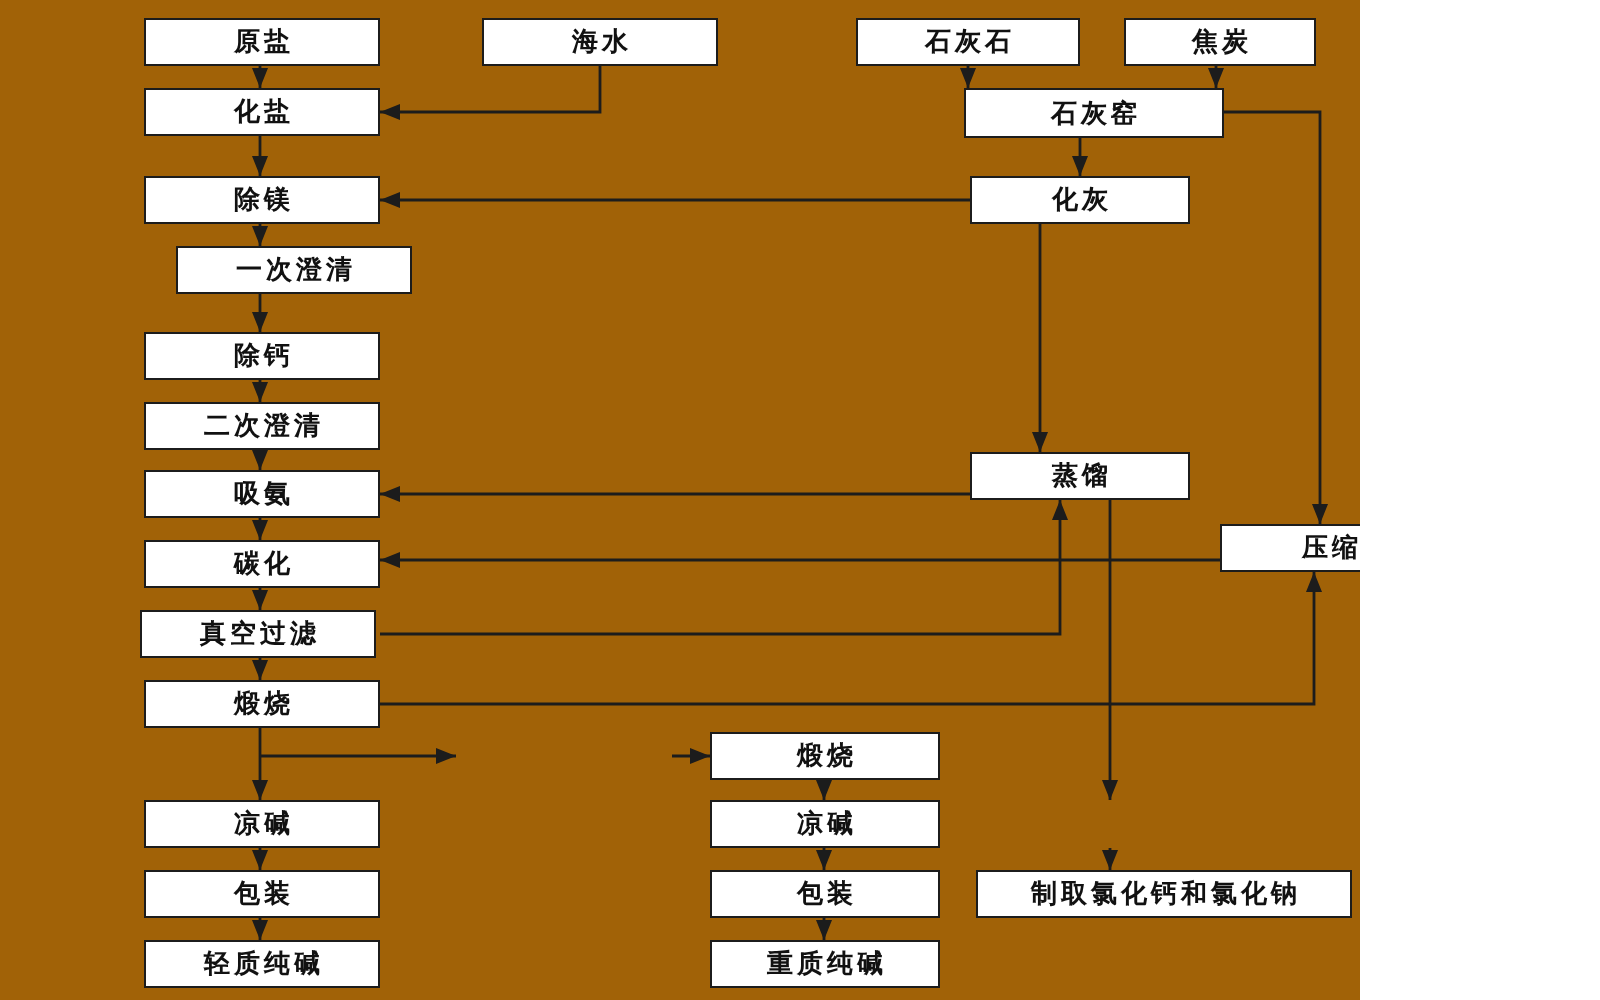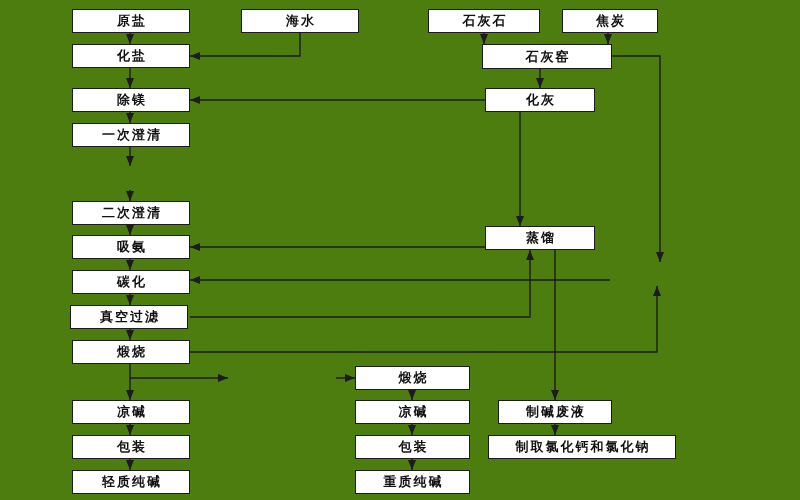--- a/index.html
+++ b/index.html
@@ -1,20 +1,20 @@
 <!DOCTYPE html>
 <html><head>
 <meta charset="utf-8">
 <style>
   html, body { margin: 0; padding: 0; background: #ffffff; }
   .canvas {
     position: relative;
-    width: 800px;
+    width: 680px;
     height: 500px;
-    background: #4d7c0f;
+    background: #a16207;
     font-family: "DejaVu Sans", "Liberation Sans", sans-serif;
     overflow: hidden;
   }
   .wires {
     position: absolute;
     left: 0; top: 0;
     width: 800px; height: 500px;
   }
   .wires line, .wires polyline {
     stroke: #1c1c1c;
@@ -86,35 +86,36 @@
   <div class="node" style="left:428px;top:9px;width:112px;height:24px">石灰石</div>
   <div class="node" style="left:241px;top:9px;width:118px;height:24px">海水</div>
   <div class="node" style="left:562px;top:9px;width:96px;height:24px">焦炭</div>
 
   <div class="node" style="left:72px;top:44px;width:118px;height:24px">化盐</div>
   <div class="node" style="left:482px;top:44px;width:130px;height:25px">石灰窑</div>
 
   <div class="node" style="left:72px;top:88px;width:118px;height:24px">除镁</div>
   <div class="node" style="left:485px;top:88px;width:110px;height:24px">化灰</div>
 
-  <div class="node" style="left:72px;top:123px;width:118px;height:24px">一次澄清</div>
+  <div class="node" style="left:88px;top:123px;width:118px;height:24px">一次澄清</div>
+  <div class="node" style="left:72px;top:166px;width:118px;height:24px">除钙</div>
   <div class="node" style="left:72px;top:235px;width:118px;height:24px">吸氨</div>
   <div class="node" style="left:72px;top:201px;width:118px;height:24px">二次澄清</div>
   <div class="node" style="left:485px;top:226px;width:110px;height:24px">蒸馏</div>
 
   <div class="node" style="left:72px;top:270px;width:118px;height:24px">碳化</div>
+  <div class="node" style="left:610px;top:262px;width:110px;height:24px">压缩</div>
 
   <div class="node" style="left:70px;top:305px;width:118px;height:24px">真空过滤</div>
   <div class="node" style="left:72px;top:340px;width:118px;height:24px">煅烧</div>
 
   <div class="node" style="left:355px;top:366px;width:115px;height:24px">煅烧</div>
 
   <div class="node" style="left:72px;top:400px;width:118px;height:24px">凉碱</div>
   <div class="node" style="left:355px;top:400px;width:115px;height:24px">凉碱</div>
-  <div class="node" style="left:498px;top:400px;width:114px;height:24px">制碱废液</div>
 
   <div class="node" style="left:72px;top:435px;width:118px;height:24px">包装</div>
   <div class="node" style="left:355px;top:435px;width:115px;height:24px">包装</div>
   <div class="node" style="left:488px;top:435px;width:188px;height:24px">制取氯化钙和氯化钠</div>
 
   <div class="node" style="left:72px;top:470px;width:118px;height:24px">轻质纯碱</div>
   <div class="node" style="left:355px;top:470px;width:115px;height:24px">重质纯碱</div>
 
 </div>
 

